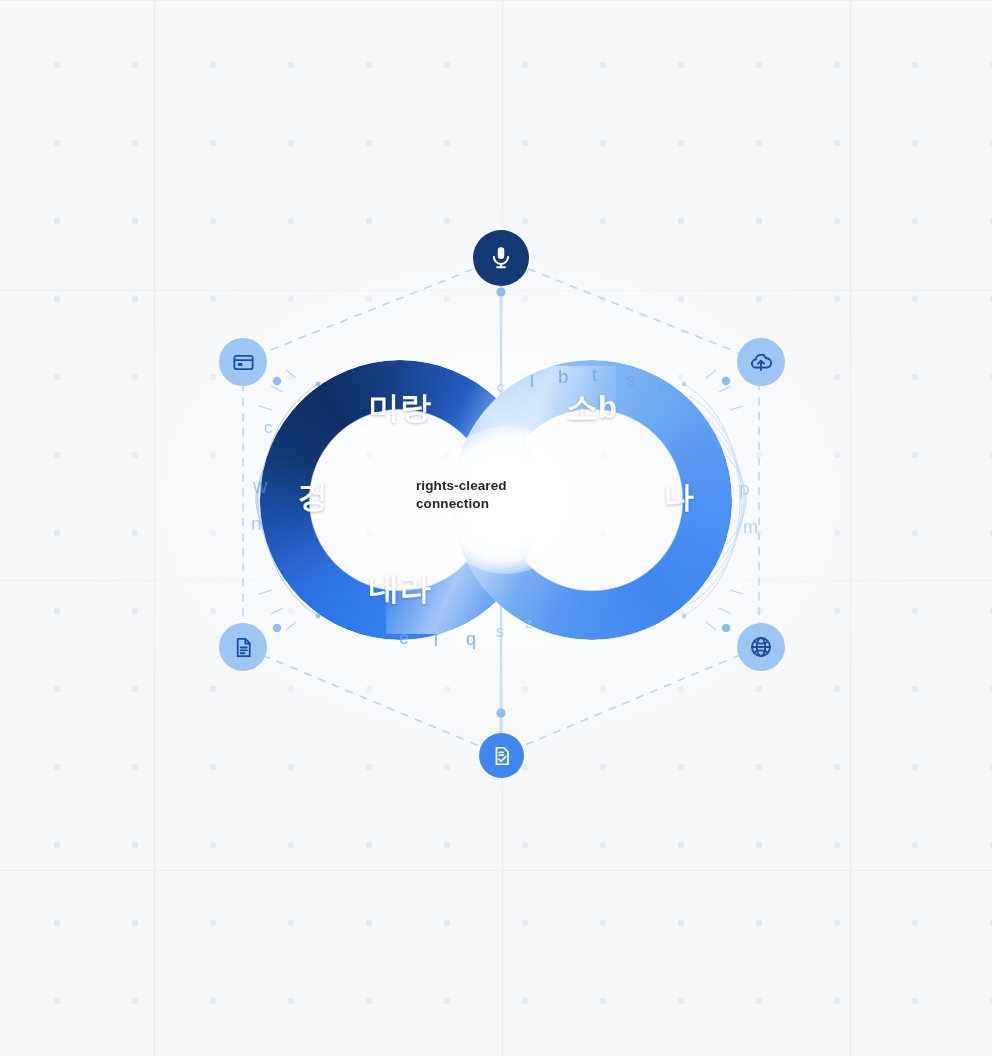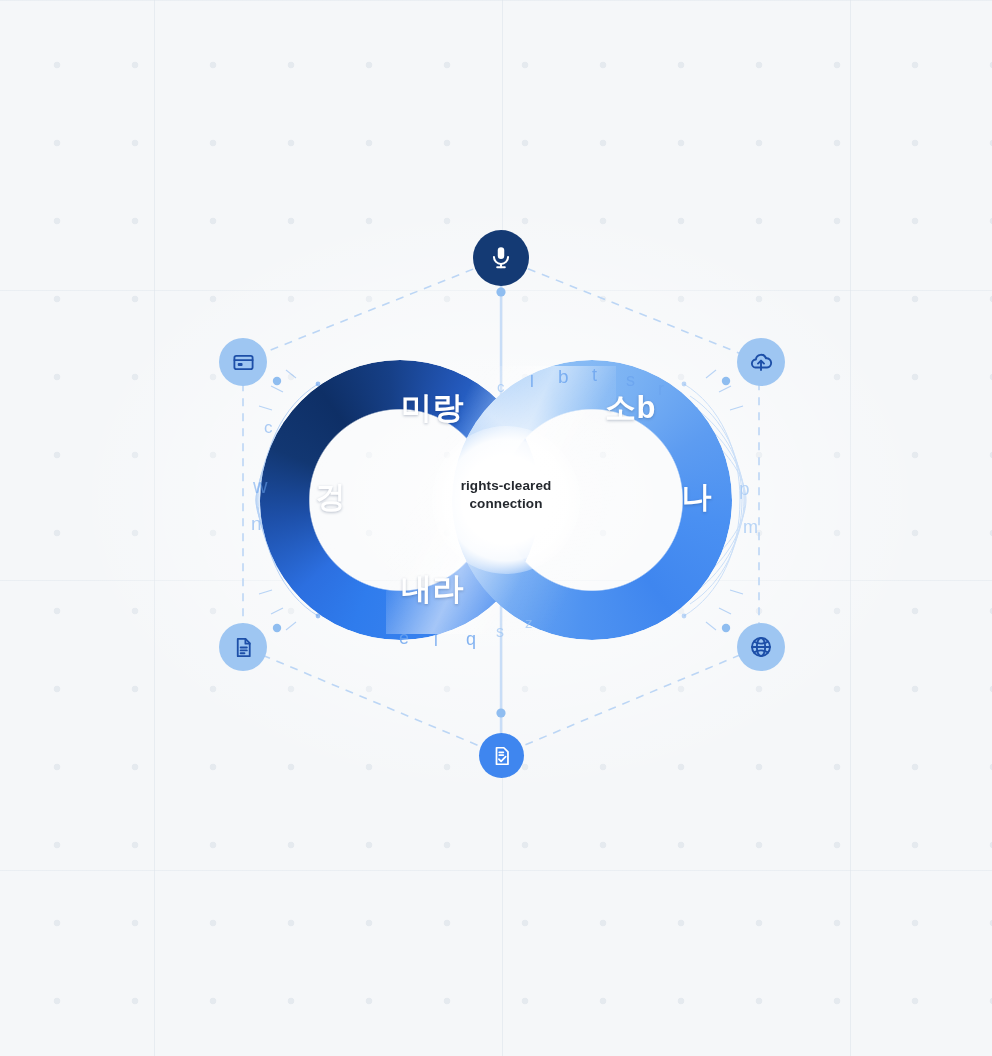--- a/index.html
+++ b/index.html
@@ -99,33 +99,33 @@
   
   .sheen{position:absolute;pointer-events:none;}
   .sheen-a{
     left:150px;top:14px;width:230px;height:268px;
     background:linear-gradient(115deg, rgba(255,255,255,0) 0 26%, rgba(255,255,255,.55) 48%, rgba(255,255,255,.1) 66%, rgba(255,255,255,0) 82%);
     -webkit-mask:radial-gradient(circle at 50% 50%, #000 0 100%);
   }
 
   .ring-label{
     position:absolute;color:#ffffff;font-weight:600;letter-spacing:.5px;
-    text-align:right;white-space:nowrap;
+    text-align:center;white-space:nowrap;
     text-shadow:0 1px 3px rgba(18,40,80,.28);
   }
   .lbl-tl{left:100px;top:35px;width:128px;font-size:31px;}
   .lbl-bl{left:100px;top:216px;width:128px;font-size:31px;}
   .lbl-l {left:44px;top:125px;width:66px;font-size:30px;}
   .lbl-tr{left:292px;top:35px;width:128px;font-size:31px;}
   .lbl-br{left:292px;top:216px;width:128px;font-size:31px;}
   .lbl-r {left:410px;top:125px;width:66px;font-size:30px;}
 
   .center-text{
     position:absolute;left:180px;top:125px;width:180px;
-    text-align:center;color:#24282e;
+    text-align:left;color:#24282e;
     font-size:13.5px;line-height:18px;font-weight:600;letter-spacing:.1px;
   }
 
   
   .glyph{
     position:absolute;color:#6ba4ef;font-size:17px;font-weight:400;
     opacity:.82;user-select:none;
   }
   .glyph.dim{opacity:.55;}
   .glyph.pale{color:#9cc4f4;opacity:.7;}

